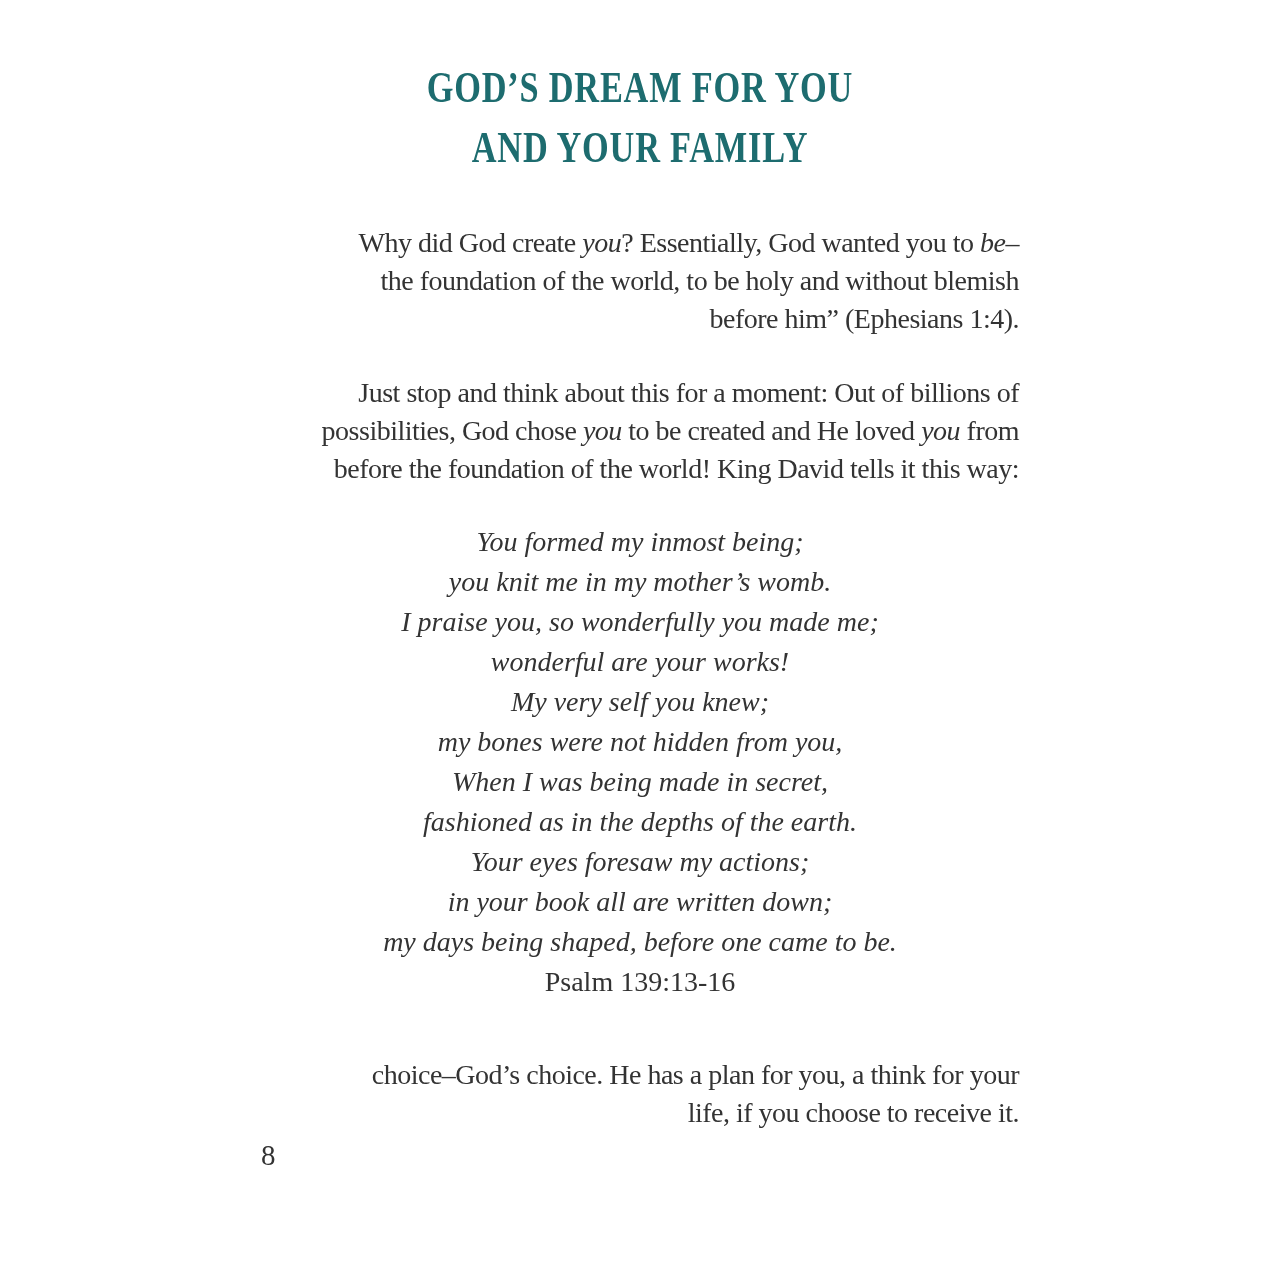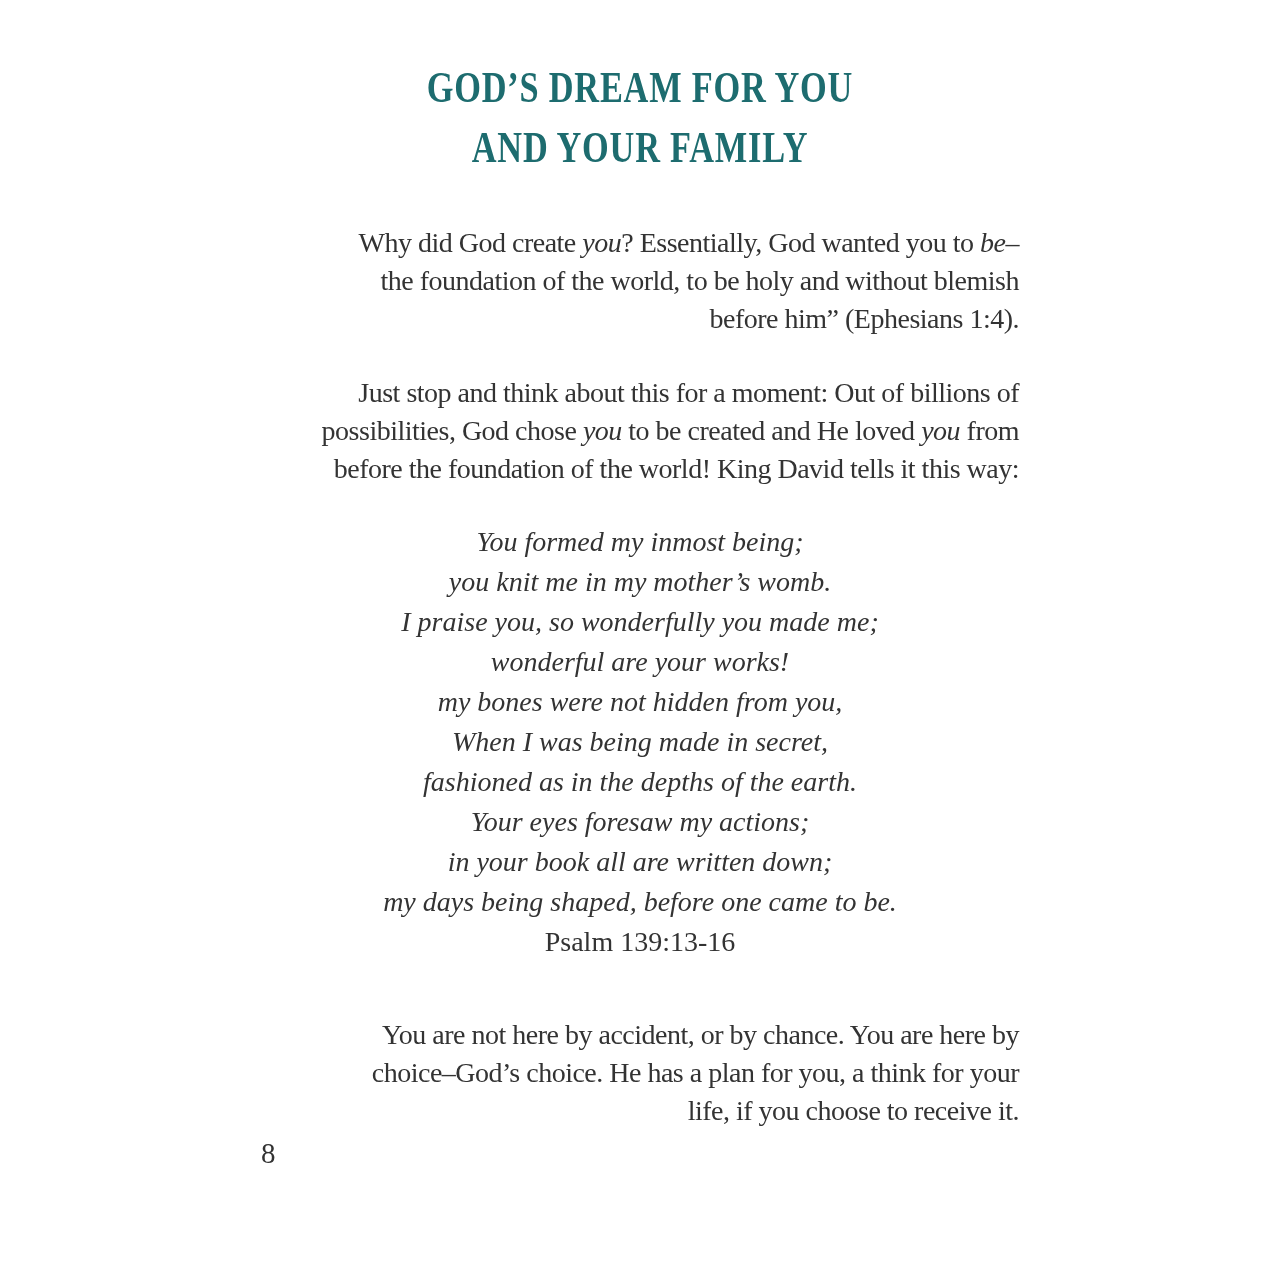--- a/index.html
+++ b/index.html
@@ -84,31 +84,31 @@
       <span class="line"><span>Just stop and think about this for a moment: Out of billions of</span></span>
       <span class="line"><span>possibilities, God chose </span><span class="it">you</span><span> to be created and He loved </span><span class="it">you</span><span> from</span></span>
       <span class="line"><span>before the foundation of the world! King David tells it this way:</span></span>
     </p>
 
     <div class="psalm">
       <span class="pline">You formed my inmost being;</span>
       <span class="pline">you knit me in my mother’s womb.</span>
       <span class="pline">I praise you, so wonderfully you made me;</span>
       <span class="pline">wonderful are your works!</span>
+      <span class="pline">My very self you knew;</span>
       <span class="pline">my bones were not hidden from you,</span>
       <span class="pline">When I was being made in secret,</span>
       <span class="pline">fashioned as in the depths of the earth.</span>
       <span class="pline">Your eyes foresaw my actions;</span>
       <span class="pline">in your book all are written down;</span>
       <span class="pline">my days being shaped, before one came to be.</span>
       <span class="pline citation">Psalm 139:13-16</span>
     </div>
 
     <p class="para p3">
-      <span class="line"><span>You are not here by accident, or by chance. You are here by</span></span>
       <span class="line"><span>choice–God’s choice. He has a plan for you, a think for your</span></span>
       <span class="line"><span>life, if you choose to receive it.</span></span>
     </p>
 
     <div class="pagenum">8</div>
 
   </div>
 </div>
 
 </body></html>

